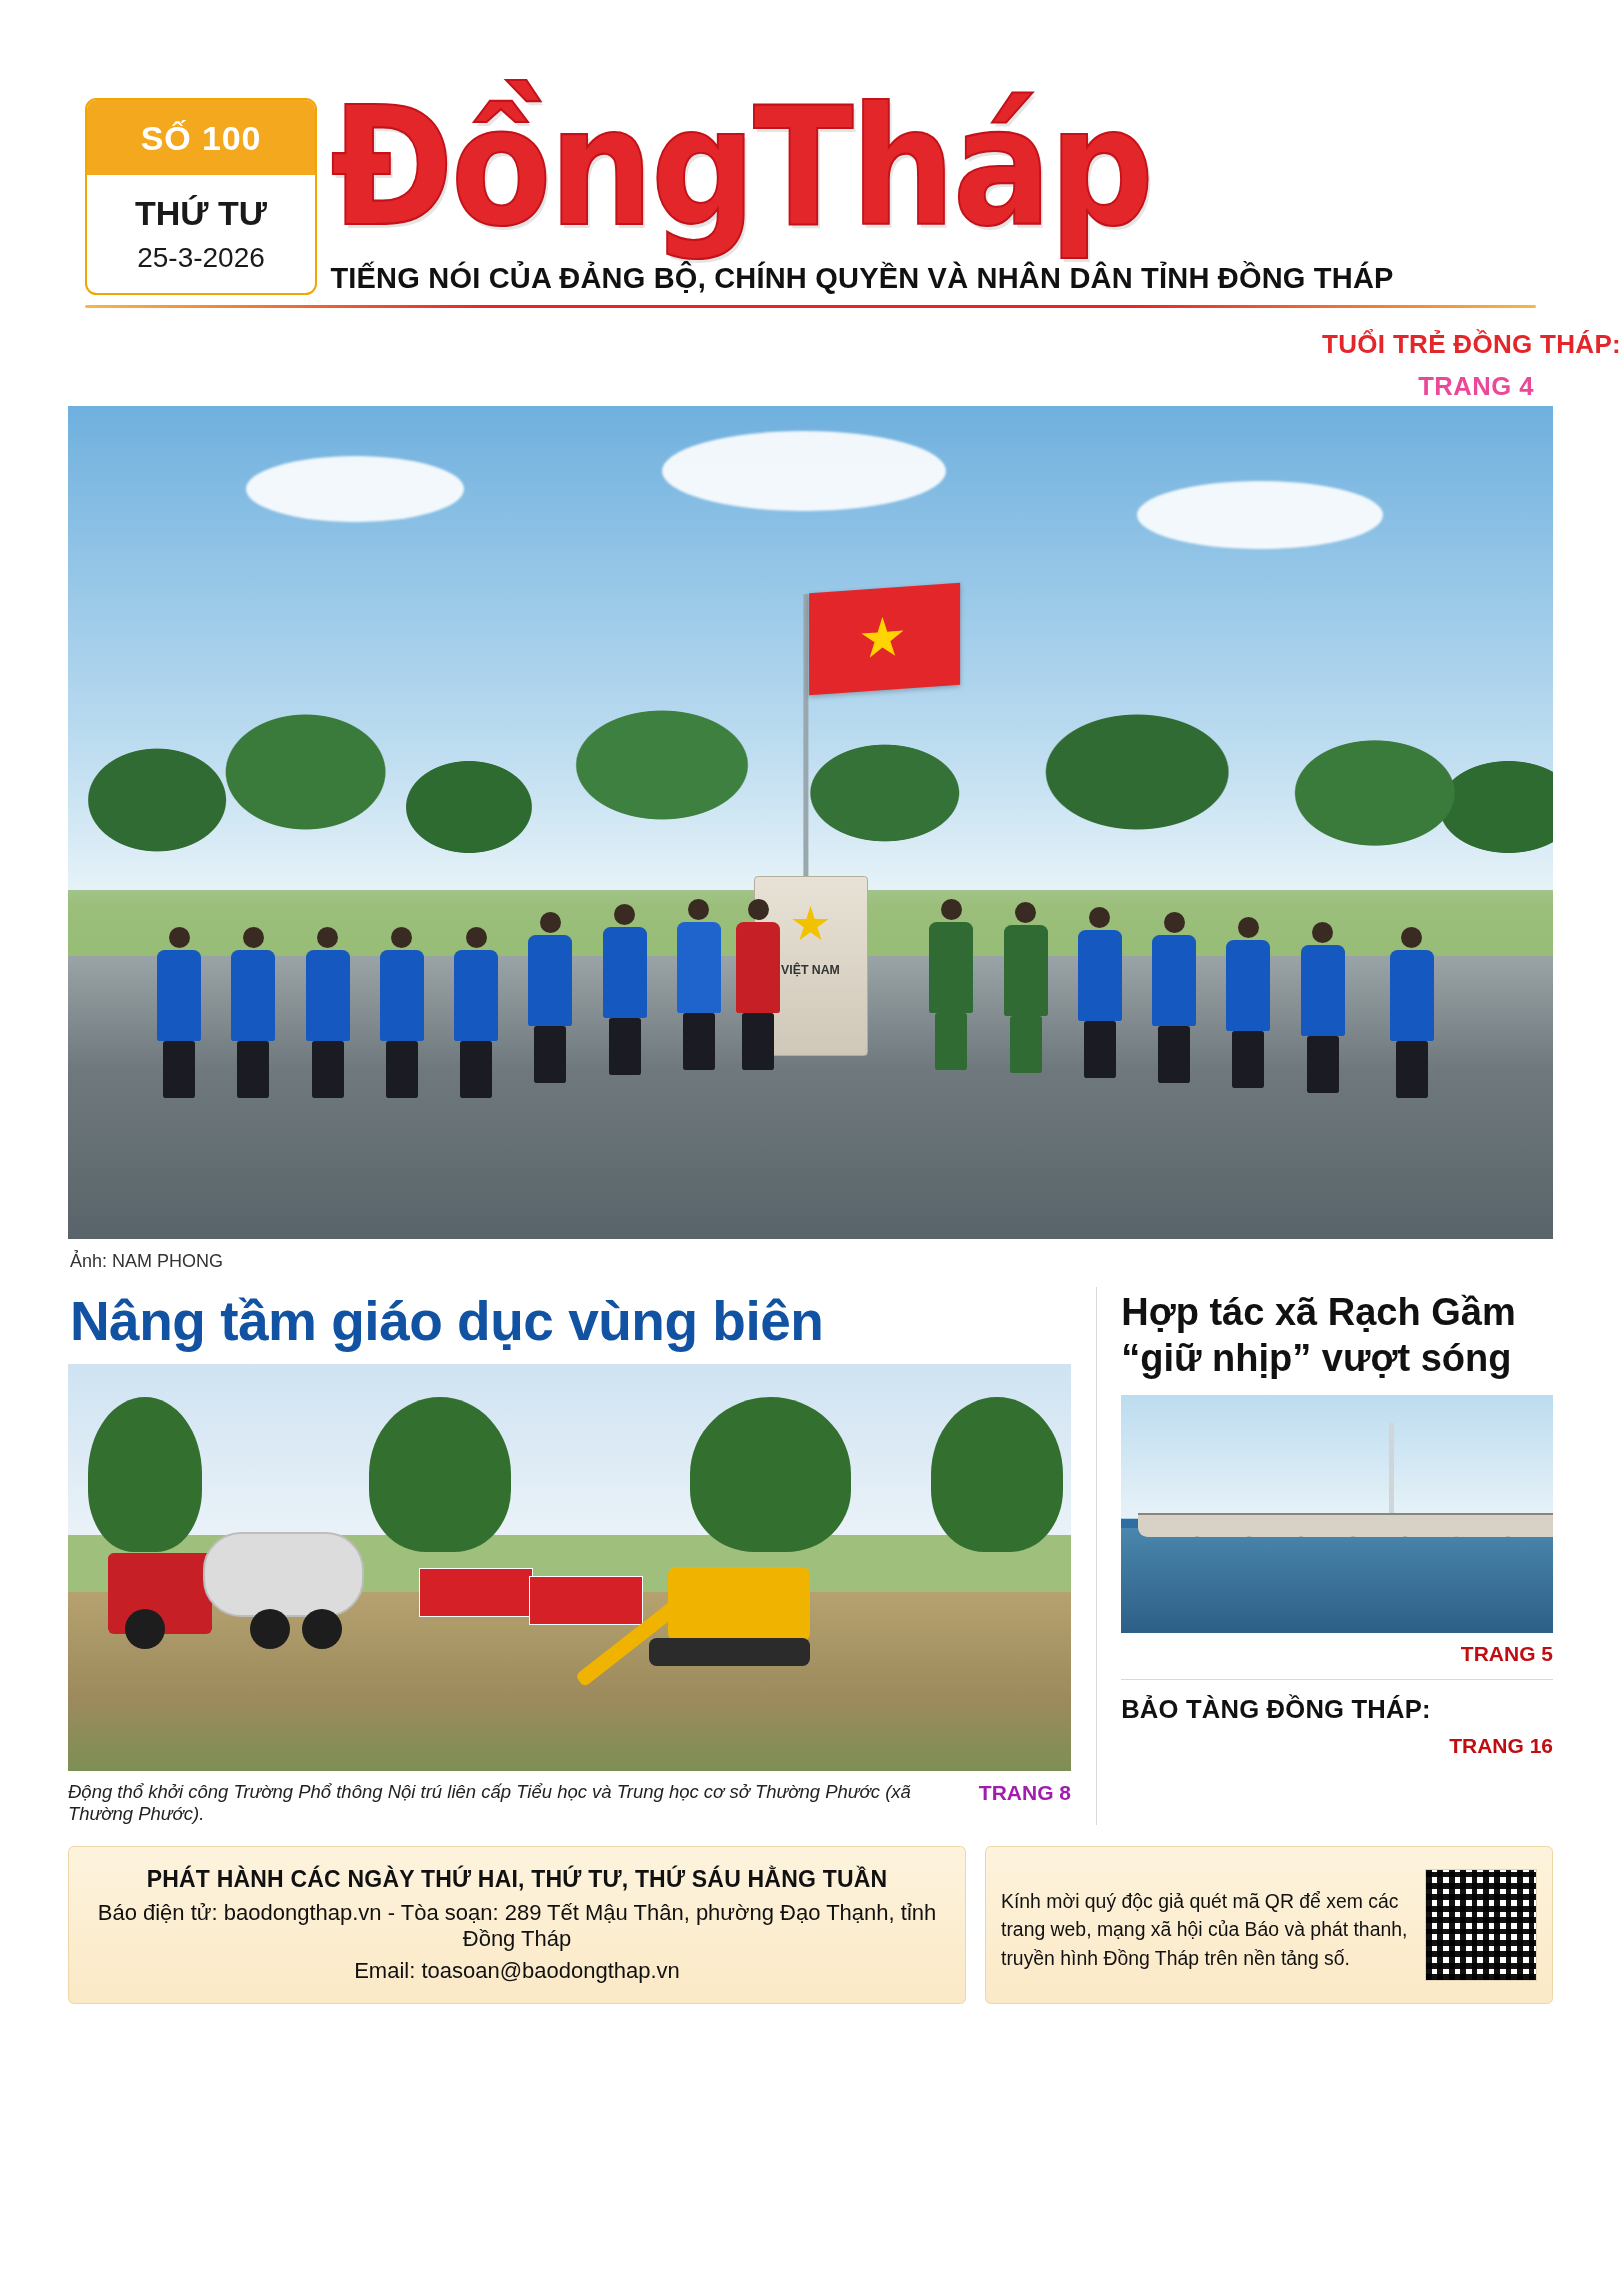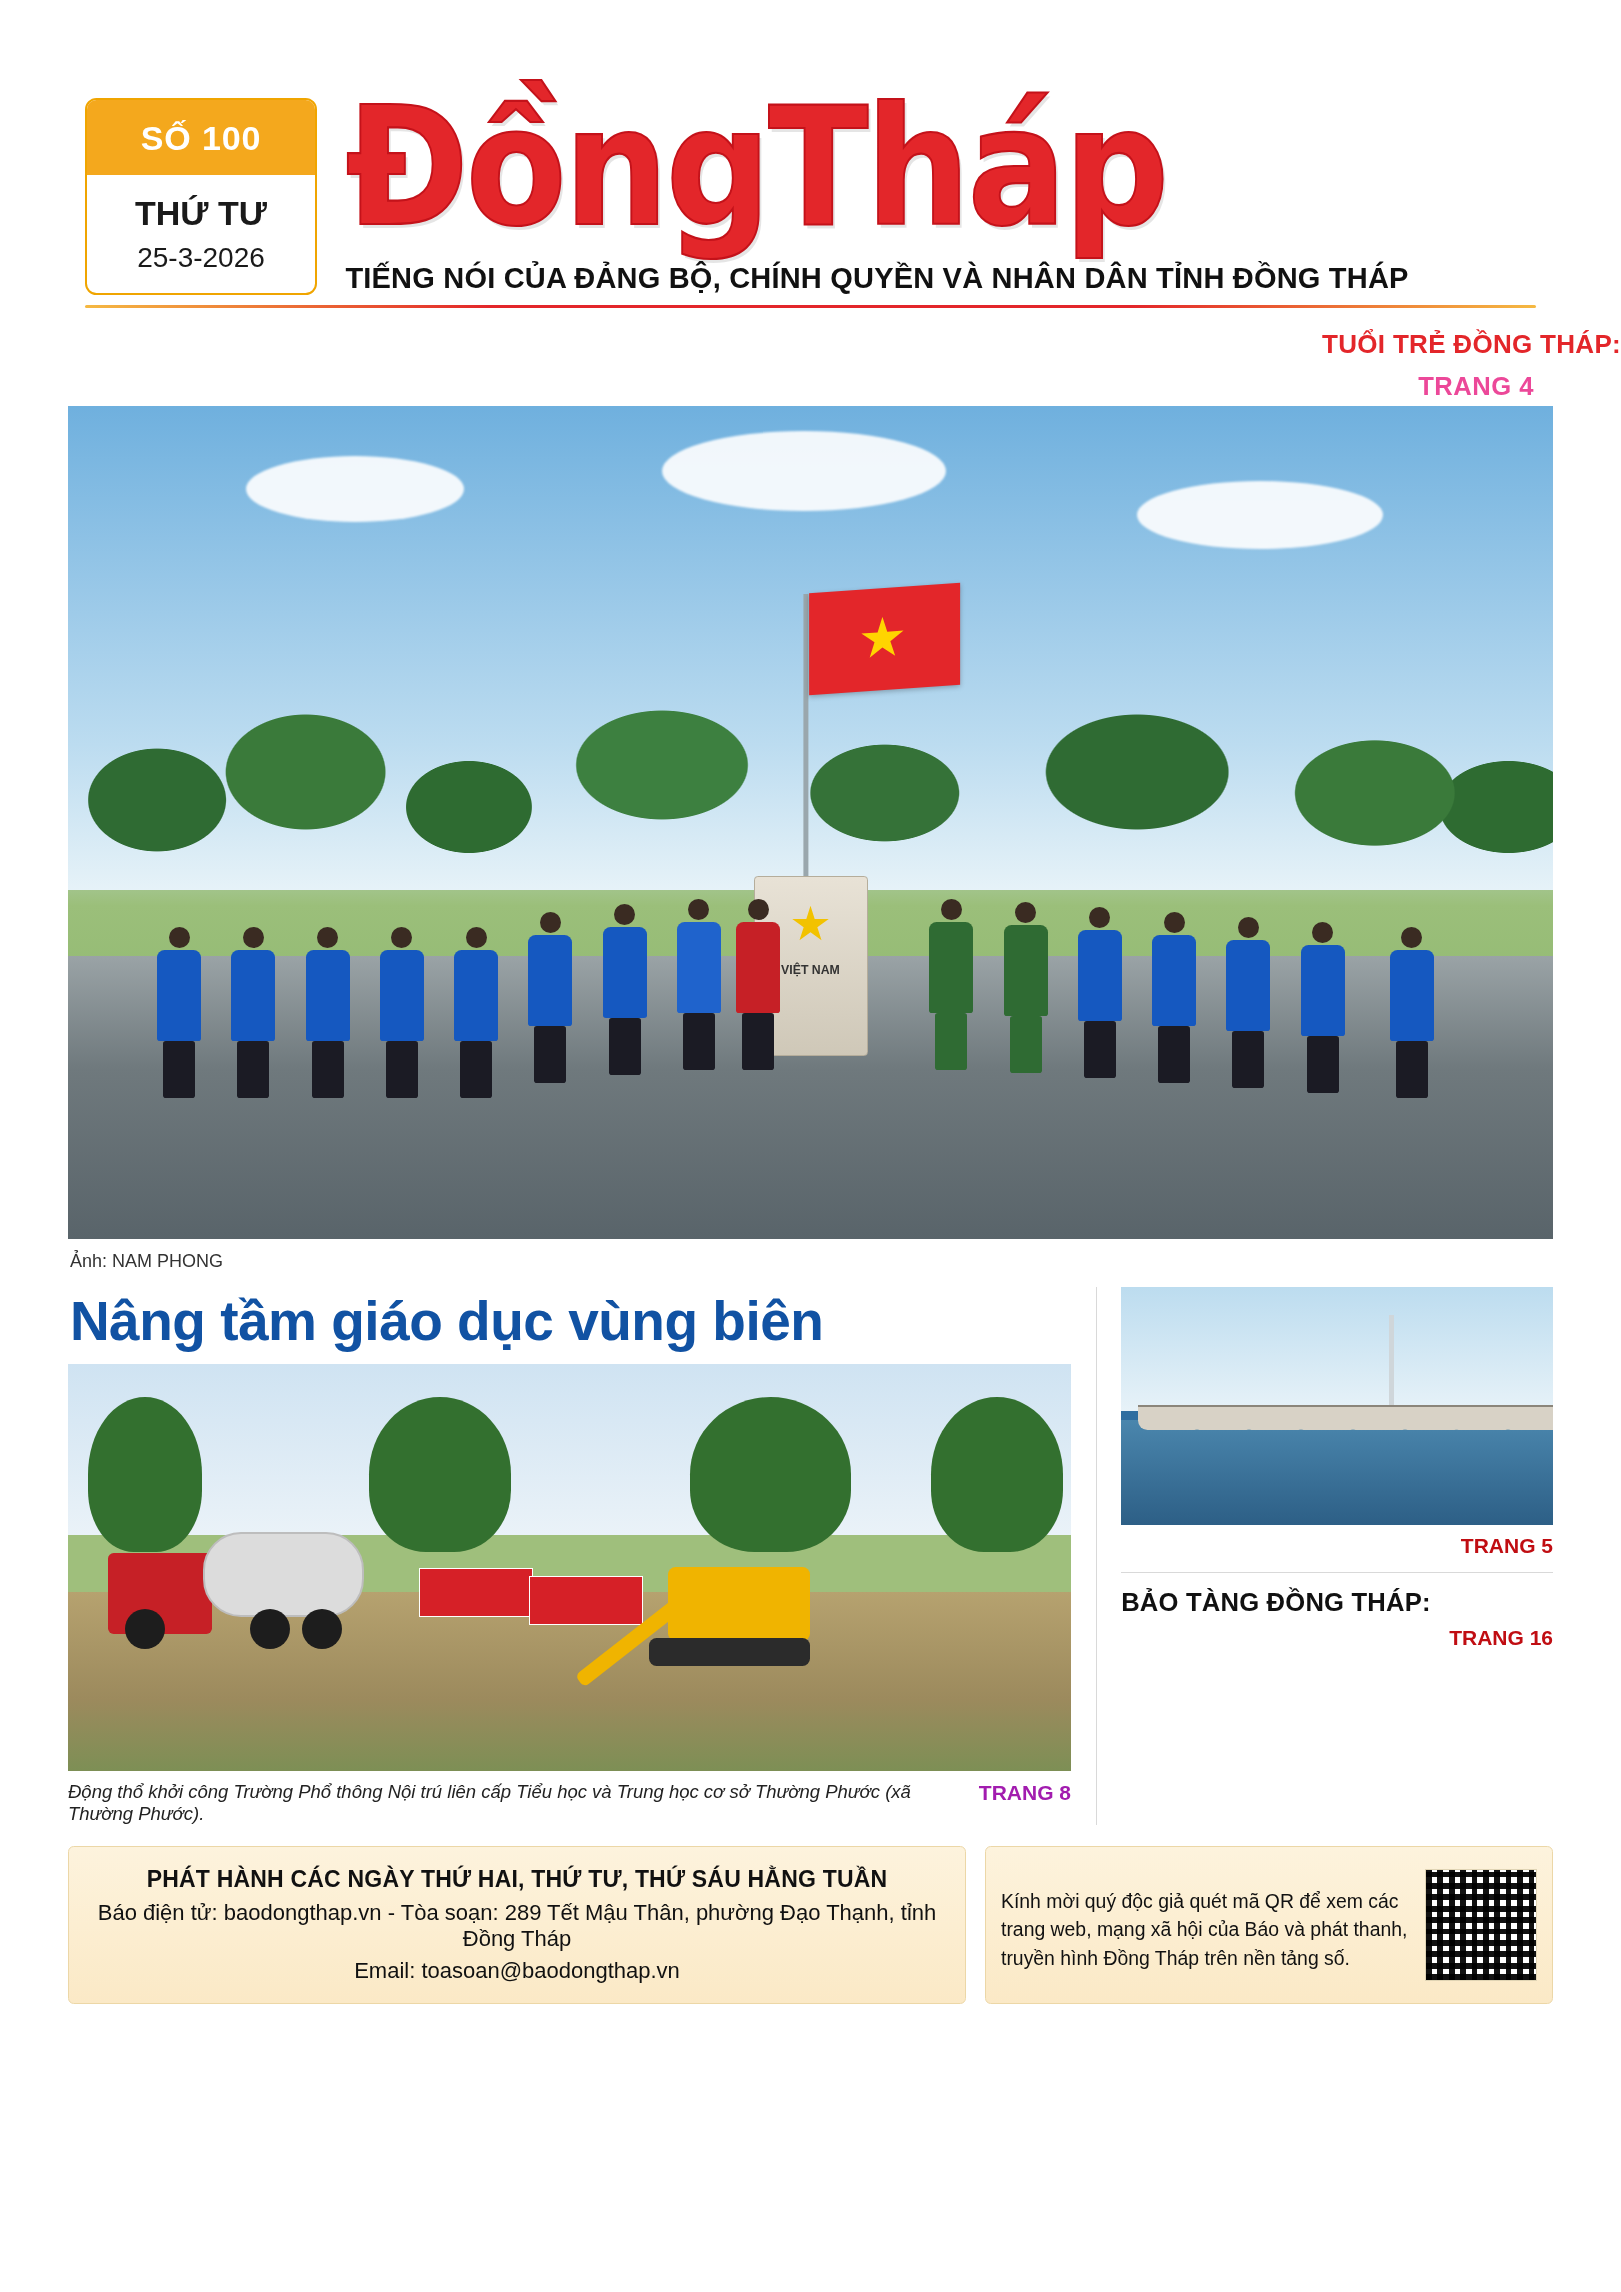--- a/index.html
+++ b/index.html
@@ -18,21 +18,21 @@
     height: 2292px;
     background: #fff;
     padding: 0;
   }
 
   
   .masthead {
     display: flex;
     align-items: flex-start;
     padding: 90px 85px 0 85px;
-    gap: 17px;
+    gap: 2px;
   }
   .issue-box {
     width: 232px;
     border: 2.8px solid #f0a500;
     border-radius: 11.4px;
     overflow: hidden;
     background: #fff;
     flex: 0 0 auto;
     margin-top: 7.6px;
   }
@@ -420,20 +420,24 @@
             <div class="track"></div>
         </div>
       </div>
       <div class="left-caption">
         <div>Động thổ khởi công Trường Phổ thông Nội trú liên cấp Tiểu học và Trung học cơ sở Thường Phước (xã Thường Phước).</div>
         <div class="trang-tag">TRANG 8</div>
       </div>
     </div>
 
     <div class="col-right">
+      <div class="right-headline">
+        <div>Hợp tác xã Rạch Gầm</div>
+        <div>“giữ nhịp” vượt sóng</div>
+      </div>
       <div class="right-photo">
         <div class="rp-sky"></div>
         <div class="tower"></div>
         <div class="rp-water"></div>
         <div class="rp-boats">
           <div class="boat" style="left:4%;"></div>
           <div class="boat" style="left:16%;"></div>
           <div class="boat" style="left:28%;"></div>
           <div class="boat" style="left:40%;"></div>
           <div class="boat" style="left:52%;"></div>

